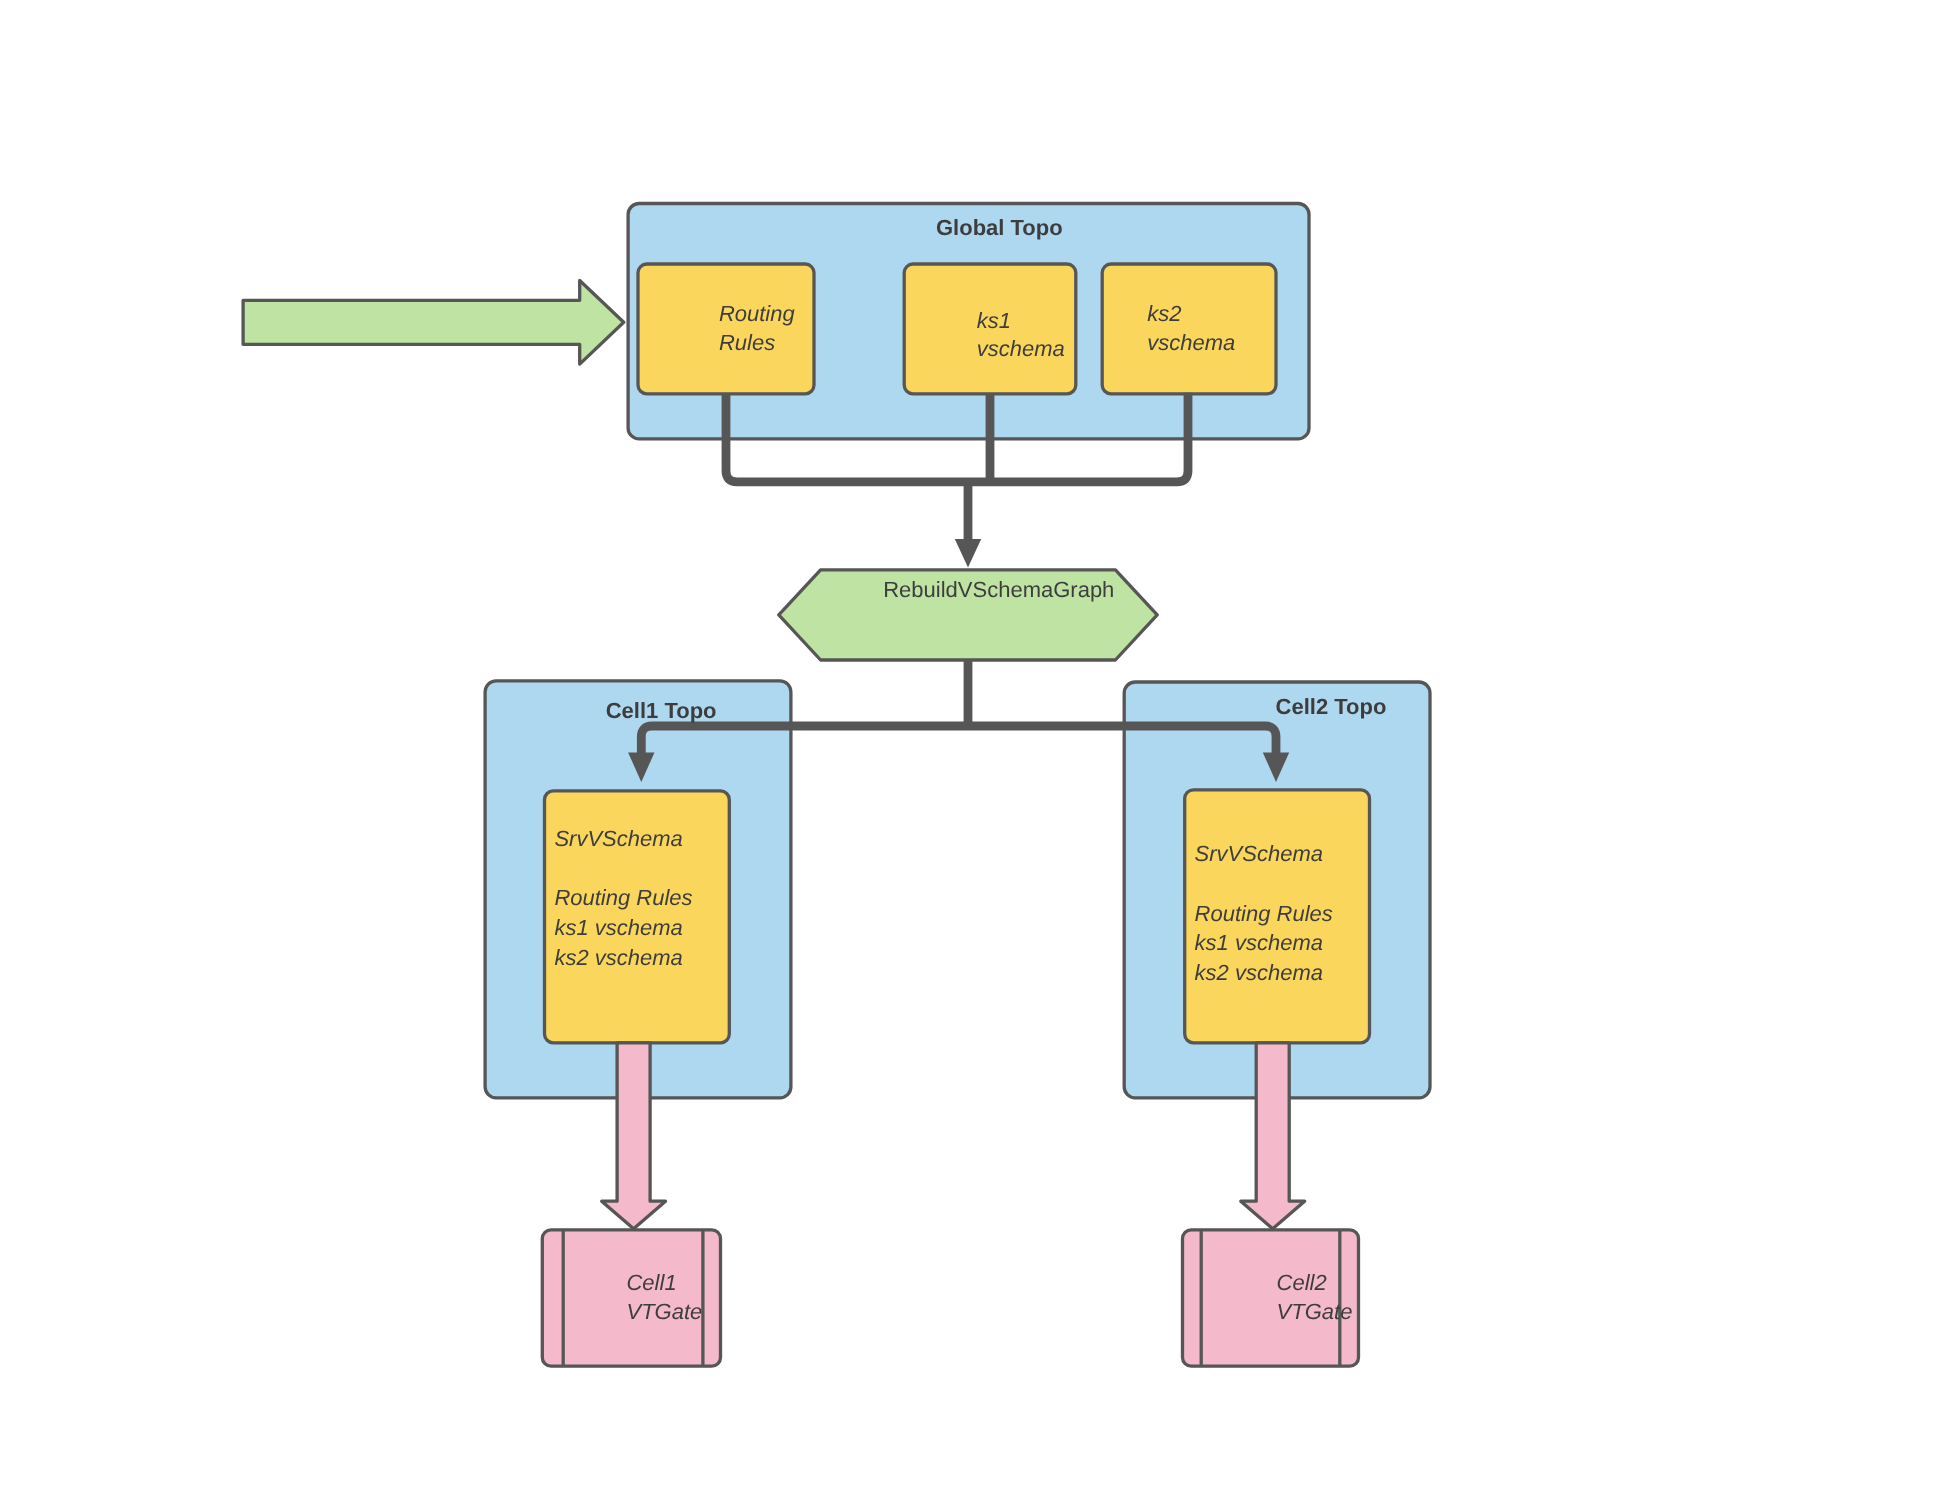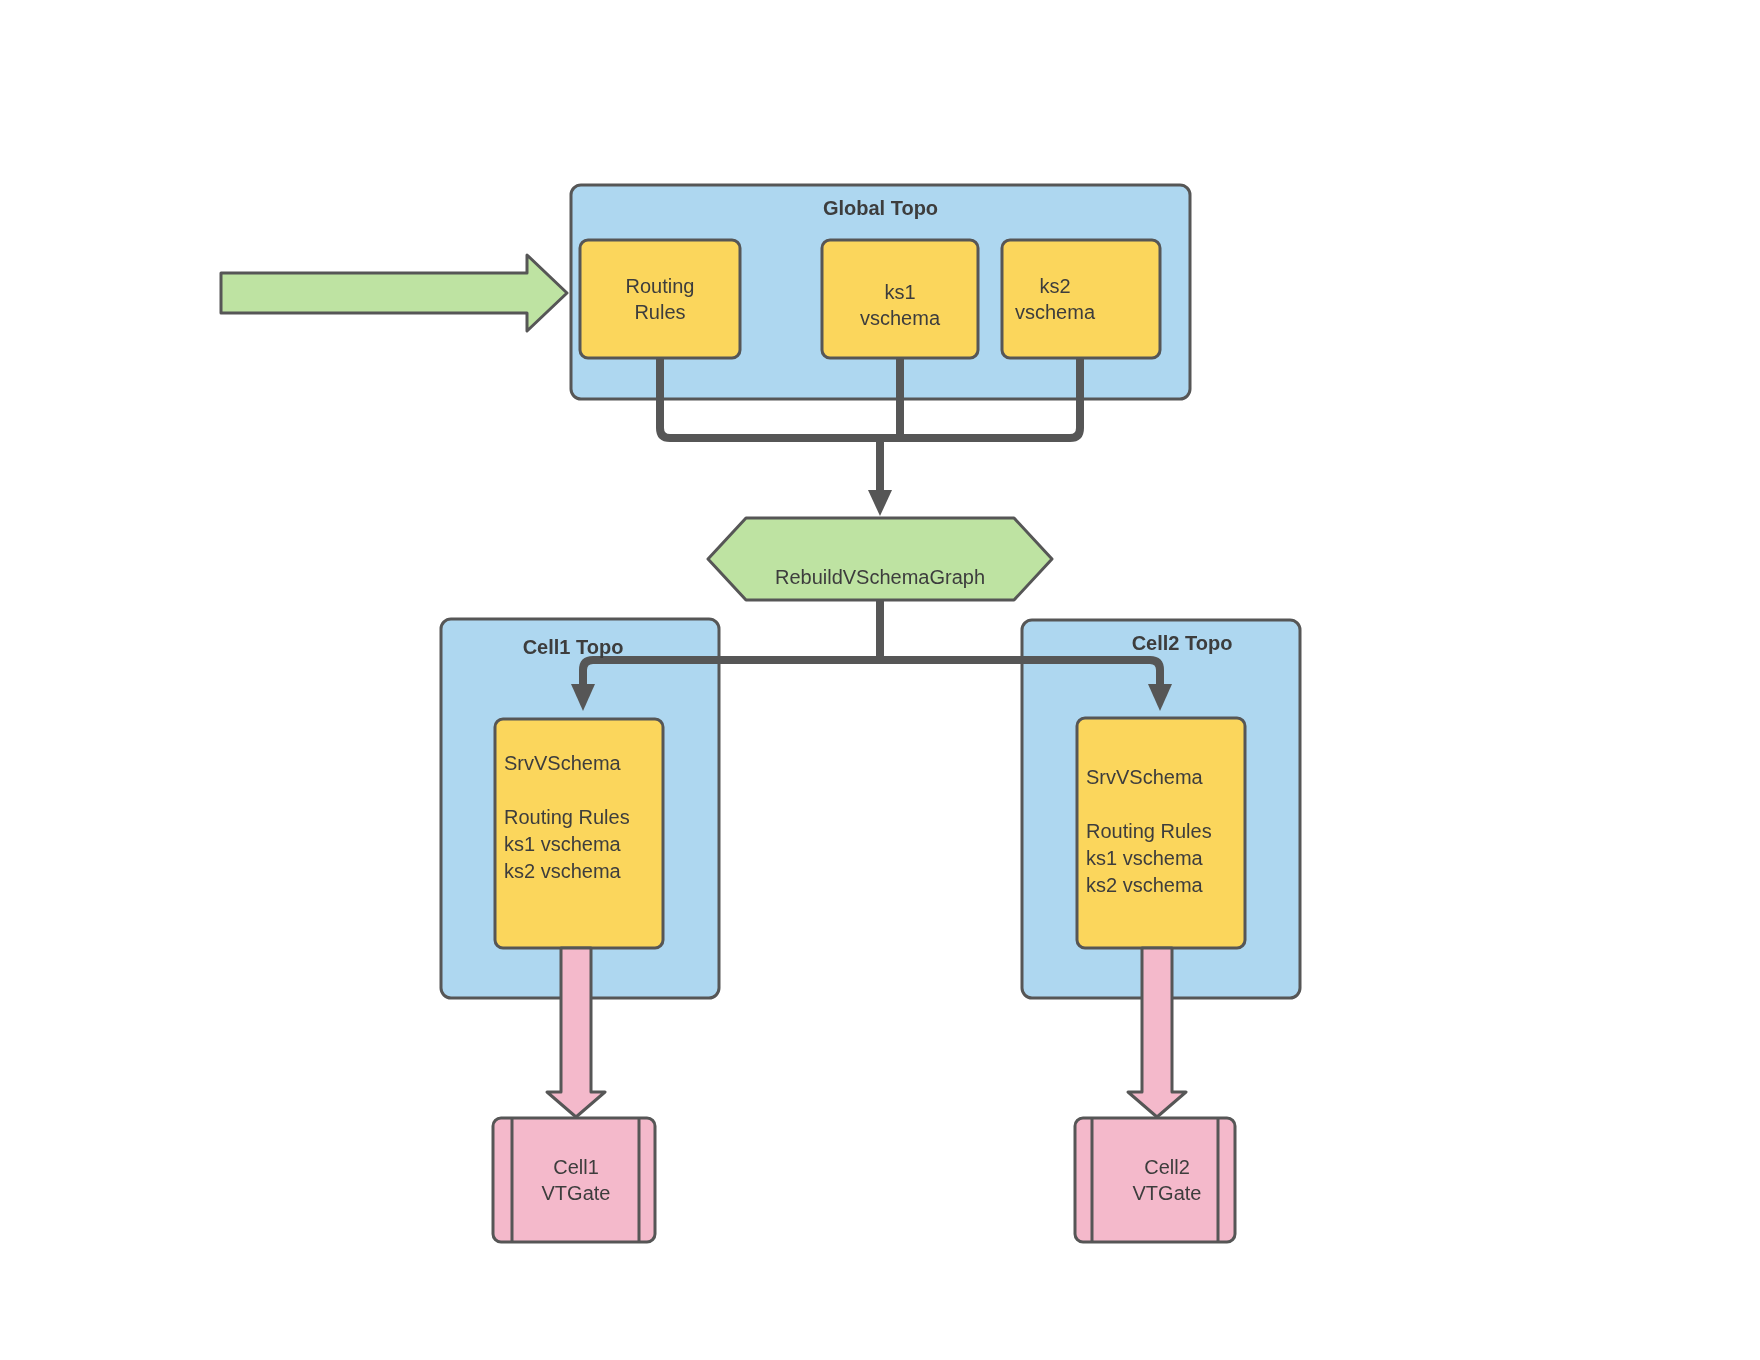--- a/index.html
+++ b/index.html
@@ -14,22 +14,22 @@
   .shape{stroke:#565656;stroke-width:3px;}
   .conn{fill:none;stroke:#565656;stroke-width:8px;}
   .head{fill:#565656;stroke:none;}
   .bar{stroke:#565656;stroke-width:3px;fill:none;}
   .lbl{
     position:absolute;
     font-size:20px;
     line-height:26px;
     color:#3D3D3D;
   }
-  .flex{display:flex;align-items:center;justify-content:center;text-align:center;}
-  .pre{white-space:pre-line;}
+  .flex{display:flex;align-items:center;justify-content:center;text-align:left;padding-left:28px;}
+  .pre{white-space:pre-line;font-style:italic;}
   .bold{font-weight:700;}
   .srv{line-height:27px;text-align:left;}
 </style>
 </head>
 <body>
 
 <div class="canvas">
 
   <svg class="layer" viewBox="0 0 1760 1360">
 
@@ -68,21 +68,21 @@
 
   <div class="lbl flex bold" style="left:571px;top:195px;width:619px;height:26px">Global Topo</div>
 
   <div class="lbl flex pre" style="left:580px;top:240px;width:160px;height:118px">Routing
 Rules</div>
   <div class="lbl flex pre" style="left:822px;top:240px;width:156px;height:129px">ks1
 vschema</div>
   <div class="lbl flex pre" style="left:976px;top:240px;width:158px;height:118px">ks2
 vschema</div>
 
-  <div class="lbl flex" style="left:708px;top:528px;width:344px;height:98px">RebuildVSchemaGraph</div>
+  <div class="lbl flex" style="left:708px;top:488px;width:344px;height:98px">RebuildVSchemaGraph</div>
 
   <div class="lbl flex bold" style="left:441px;top:634px;width:264px;height:26px">Cell1 Topo</div>
   <div class="lbl flex bold" style="left:1022px;top:630px;width:320px;height:26px">Cell2 Topo</div>
 
   <div class="lbl pre srv" style="left:504px;top:750px;width:152px">SrvVSchema
 
 Routing Rules
 ks1 vschema
 ks2 vschema</div>
   <div class="lbl pre srv" style="left:1086px;top:764px;width:152px">SrvVSchema

